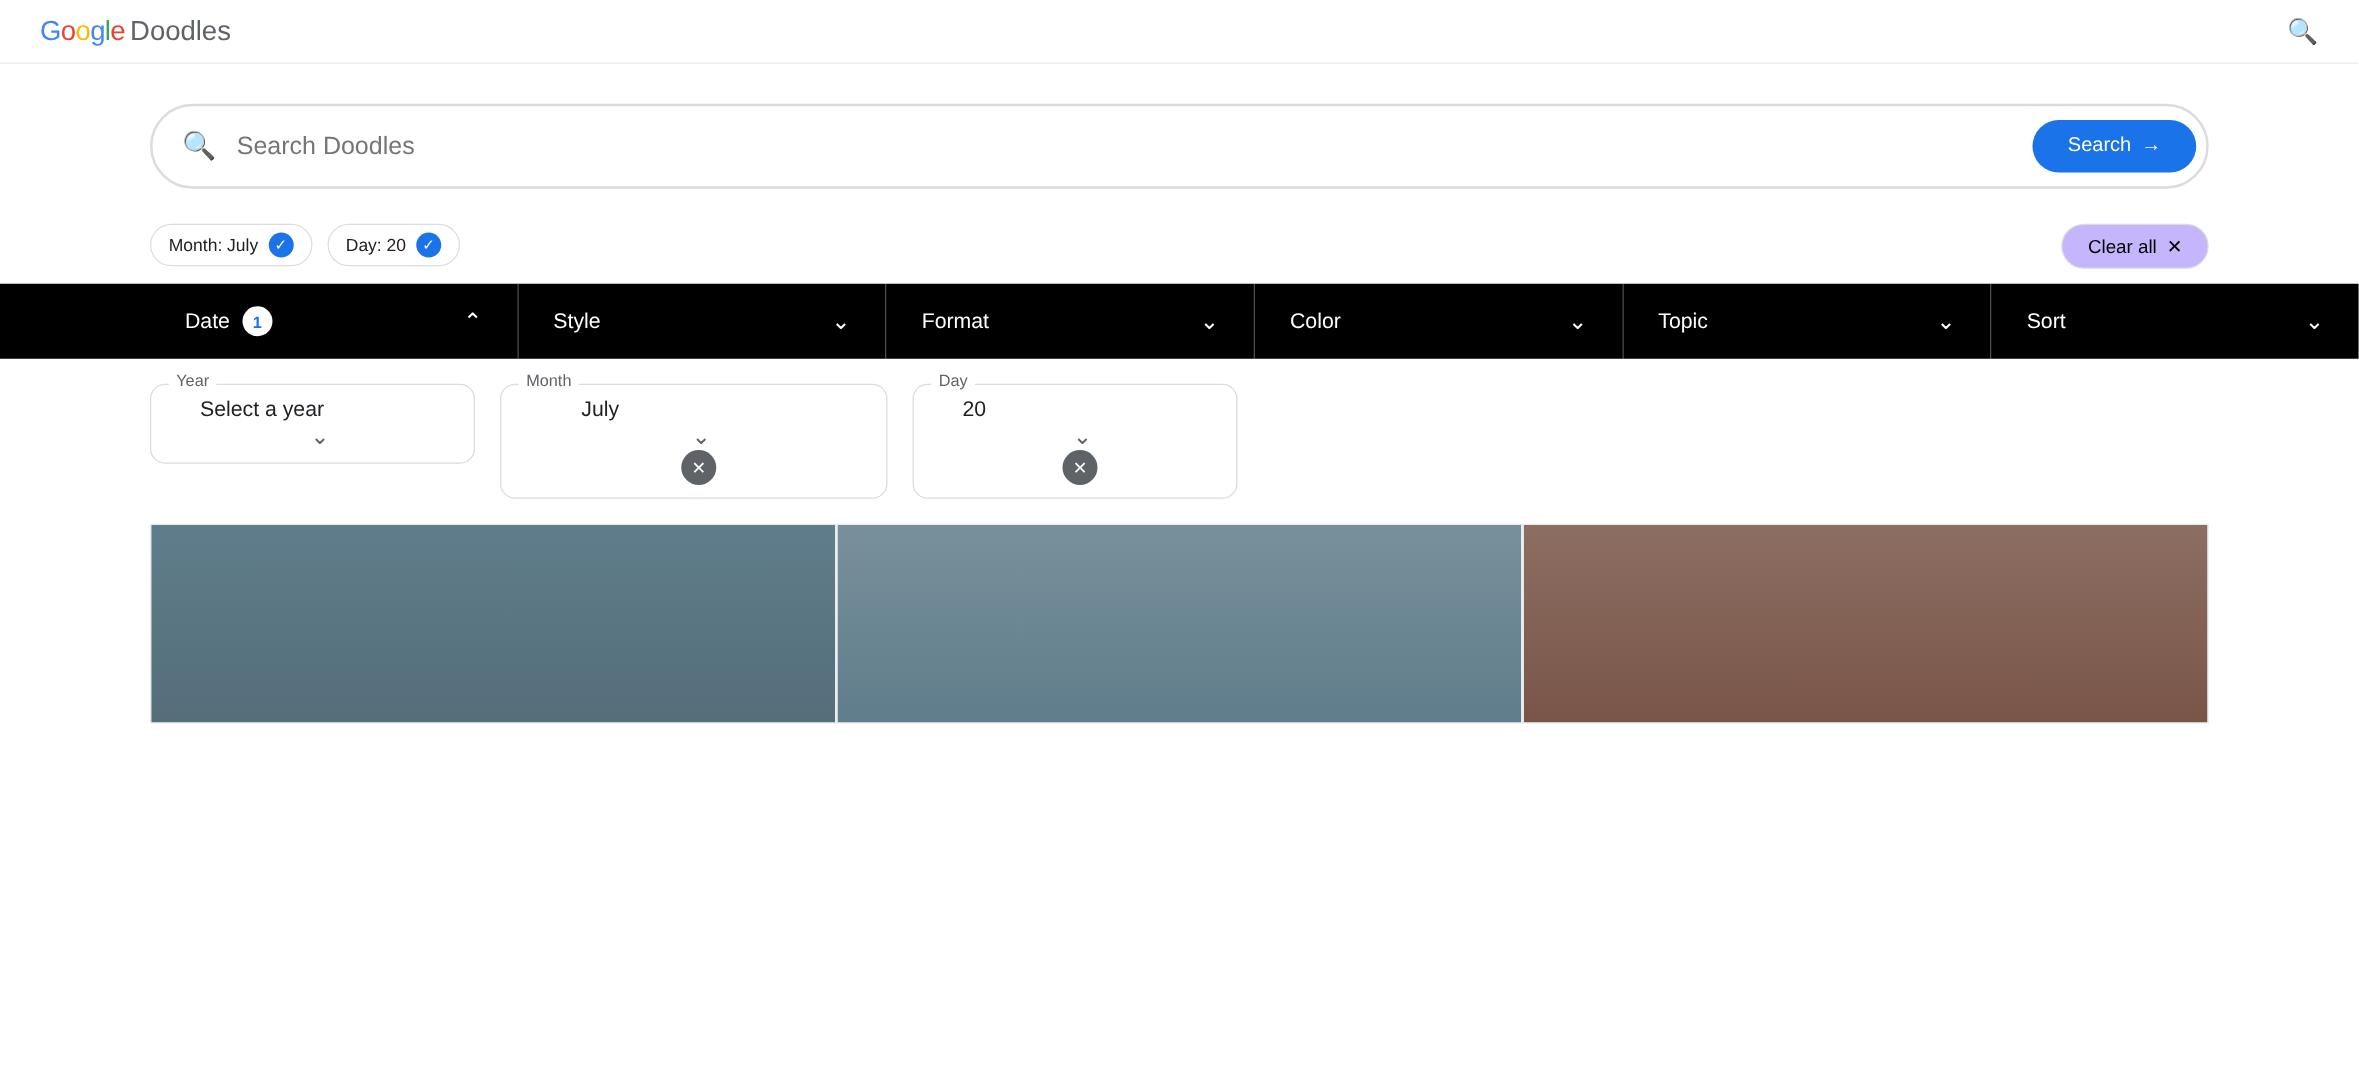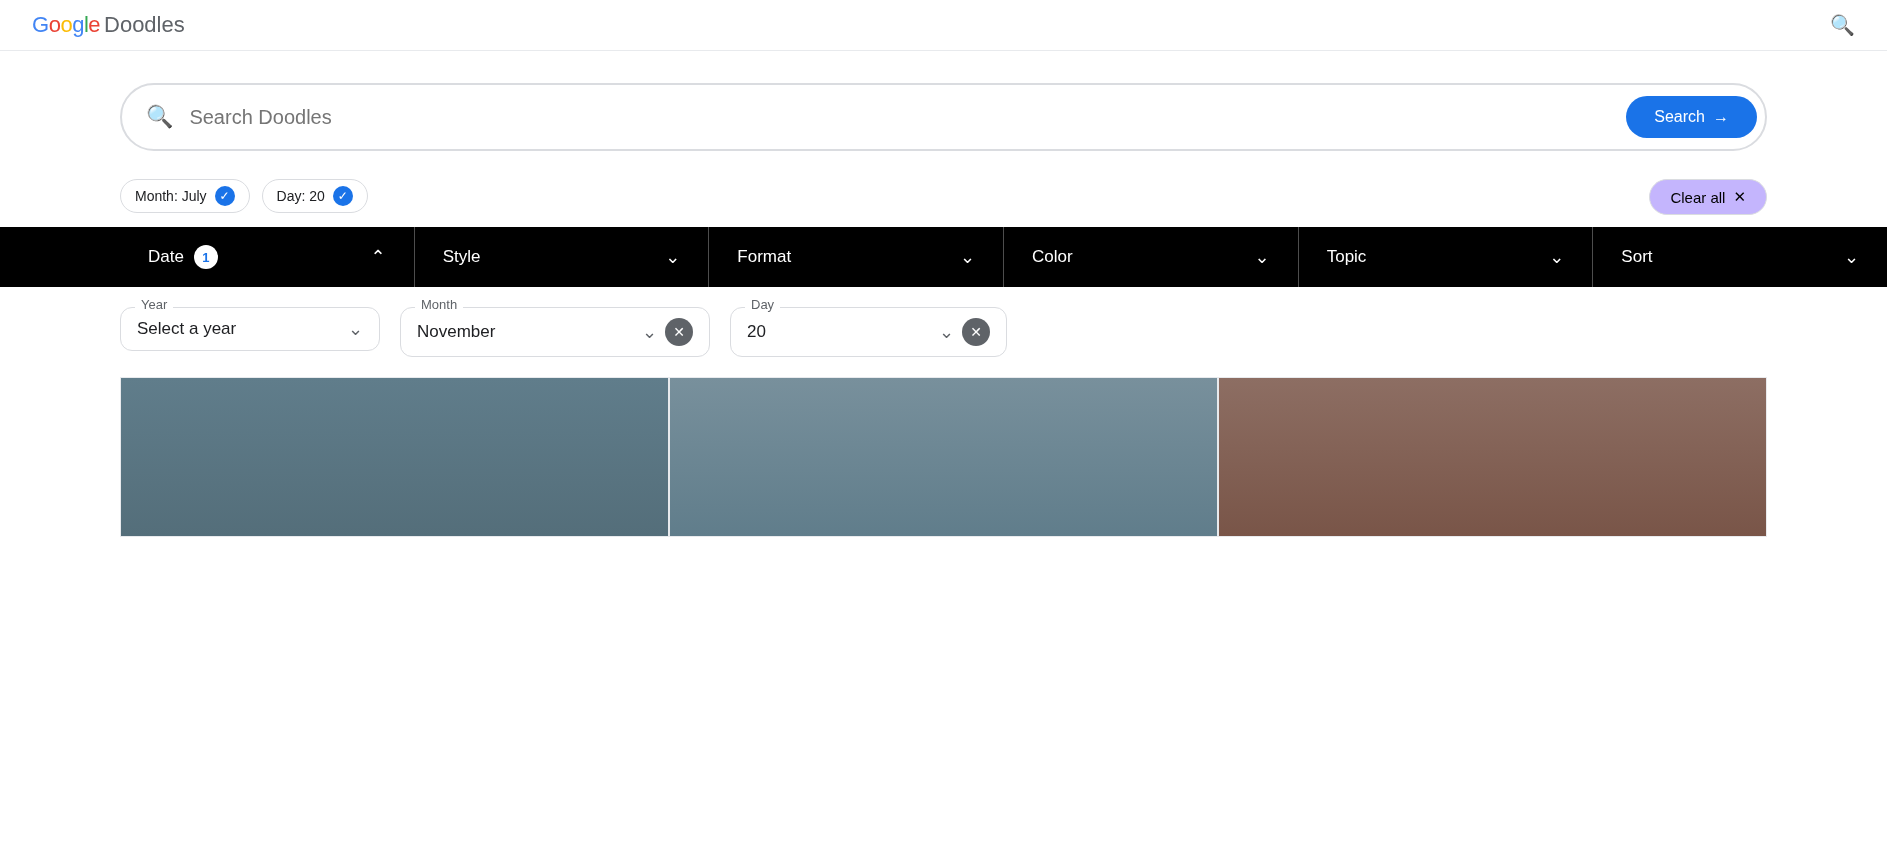--- a/index.html
+++ b/index.html
@@ -185,20 +185,21 @@
     }
     .date-field {
       position: relative;
       border: 1.5px solid #dadce0;
       border-radius: 12px;
       padding: 10px 16px;
       display: flex;
       align-items: center;
       cursor: pointer;
       background: #fff;
+      flex-direction: column;
     }
     .date-field-label {
       position: absolute;
       top: -11px;
       left: 14px;
       background: #fff;
       padding: 0 6px;
       font-size: 13px;
       color: #5f6368;
       border-radius: 4px;
@@ -344,21 +345,21 @@
 <div class="date-section">
 
   <div class="date-field date-field-year">
     <span class="date-field-label">Year</span>
     <span class="date-field-value">Select a year</span>
     <span class="chevron-down-icon">⌄</span>
   </div>
 
   <div class="date-field date-field-month">
     <span class="date-field-label">Month</span>
-    <span class="date-field-value">November</span>
+    <span class="date-field-value">July</span>
     <span class="chevron-down-icon">⌄</span>
     <button class="clear-field-btn">✕</button>
   </div>
 
   <div class="date-field date-field-day">
     <span class="date-field-label">Day</span>
     <span class="date-field-value">20</span>
     <span class="chevron-down-icon">⌄</span>
     <button class="clear-field-btn">✕</button>
   </div>

